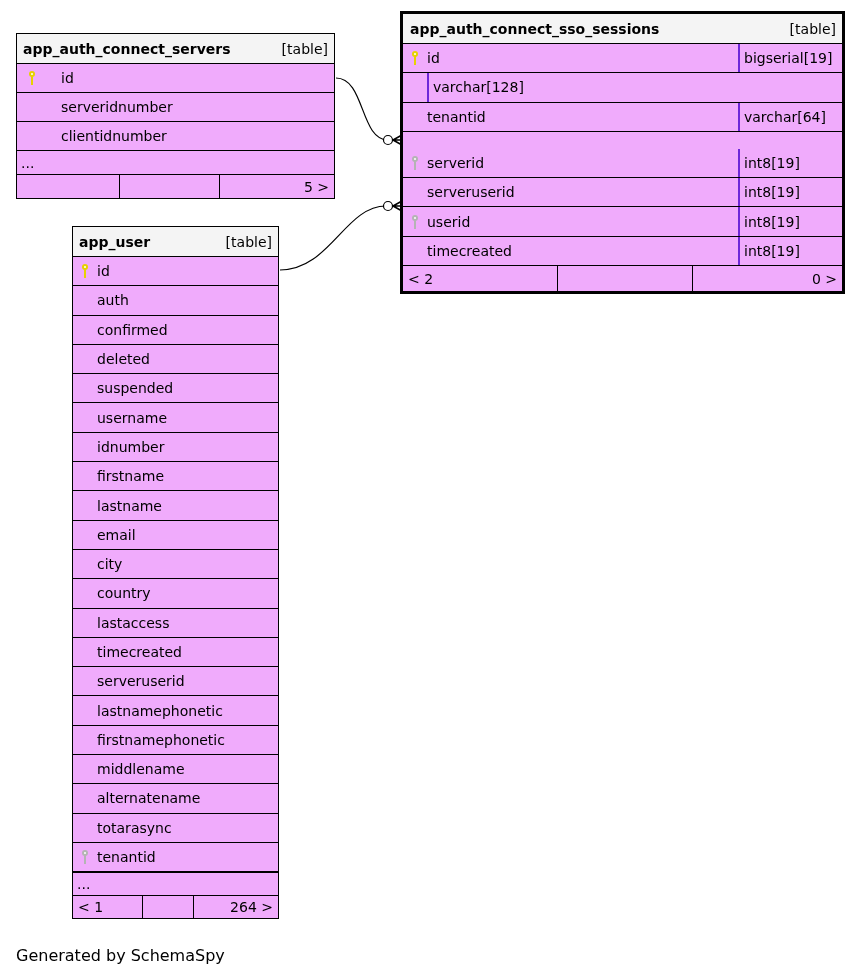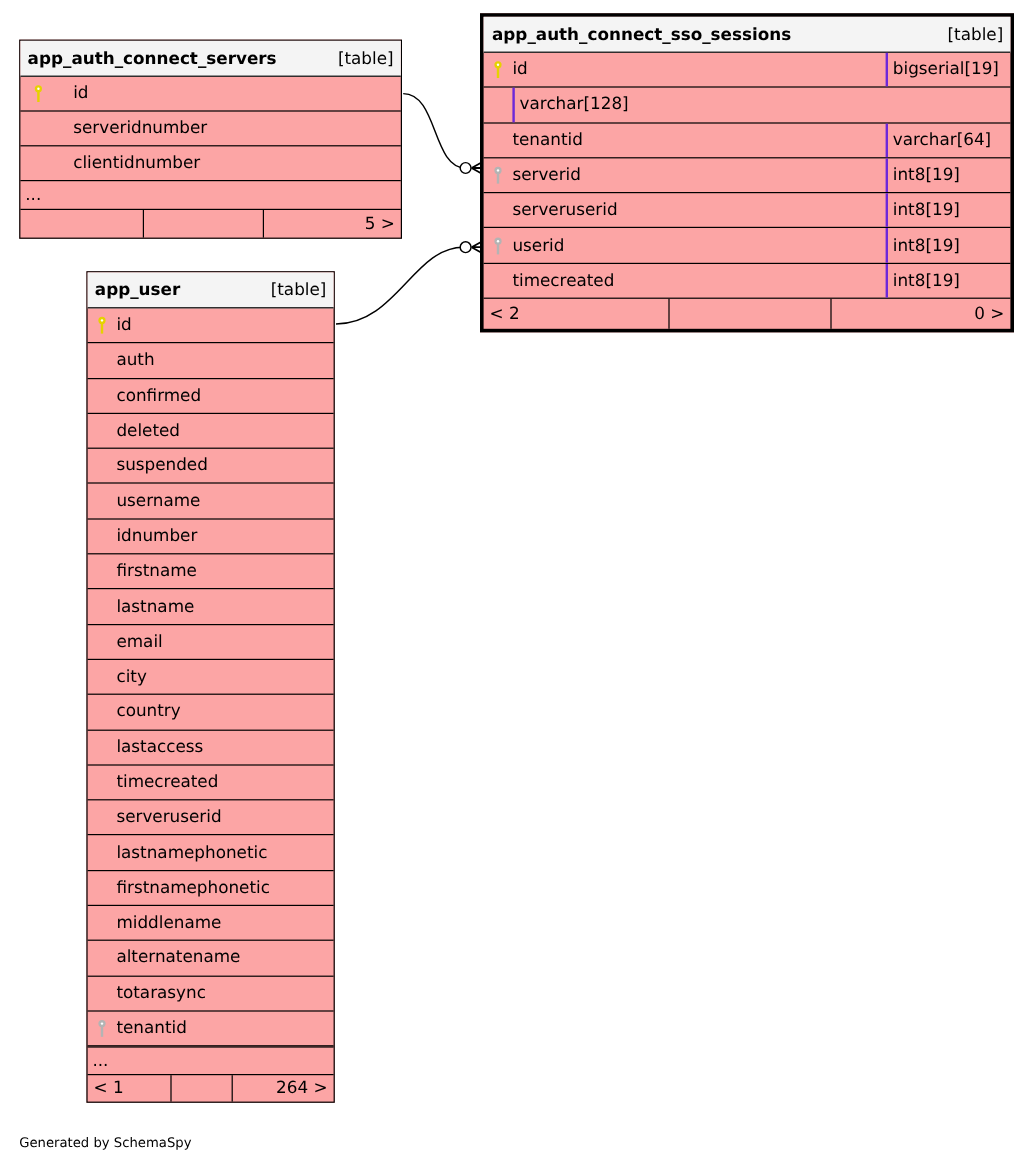--- a/index.html
+++ b/index.html
@@ -1,33 +1,33 @@
 <!DOCTYPE html>
 <html><head>
 <meta charset="utf-8">
 <style>
   html, body { margin: 0; padding: 0; background: #ffffff; }
   body { width: 861px; height: 975px; position: relative; overflow: hidden;
          font-family: "DejaVu Sans", sans-serif; font-size: 14px; color: #000; }
-  .tbl { position: absolute; background: #fca5a5; border: 1px solid #000; box-sizing: border-box; }
+  .tbl { position: absolute; background: #f0abfc; border: 1px solid #000; box-sizing: border-box; }
   .tbl.focus { border: 3px solid #000; }
   .hdr { display: flex; justify-content: space-between; align-items: center;
          background: #f4f4f4; border-bottom: 1px solid #000; padding: 0 6px; box-sizing: border-box; }
   .hdr .name { font-weight: bold; font-size: 14px; }
   .hdr .kind { font-size: 14px; }
   .row { display: flex; align-items: center; border-bottom: 1px solid #000; box-sizing: border-box; position: relative; }
   .row .ic { width: 24px; display: flex; justify-content: center; align-items: center; flex: none; }
   .row .col { flex: 1; white-space: nowrap; }
   .row .type { border-left: 2px solid #6d28d9; height: 100%; display: flex; align-items: center; padding-left: 4px; box-sizing: border-box; flex: none; }
   .ellipsis { border-bottom: 1px solid #000; padding-left: 4px; box-sizing: border-box; display: flex; align-items: center; line-height: 1; }
   .foot { display: flex; box-sizing: border-box; }
   .foot > div { display: flex; align-items: center; box-sizing: border-box; padding: 0 5px; }
   .foot > div + div { border-left: 1px solid #000; }
   .key { width: 8px; height: 16px; }
-  #generated { position: absolute; left: 16px; top: 946px; font-size: 11px; }
+  #generated { position: absolute; left: 16px; top: 946px; font-size: 16px; }
   svg.edges { position: absolute; left: 0; top: 0; width: 861px; height: 975px; pointer-events: none; }
 </style>
 </head>
 <body>
 
 <svg class="edges">
   <path d="M336,78 C365,78 360,140 388,140" fill="none" stroke="#000" stroke-width="1.2"></path>
   <circle cx="388" cy="140" r="4.5" fill="#fff" stroke="#000" stroke-width="1.2"></circle>
   <path d="M393,140 L402,135 M393,140 L402,145 M393,140 L402,140" stroke="#000" stroke-width="1.5" fill="none"></path>
 
@@ -86,21 +86,21 @@
       </div>
       <div class="row" style="height: 29.3px;">
         <span class="ic"></span>
         <span class="type" style="width: 104px;">varchar[128]</span>
       </div>
       <div class="row" style="height: 29.3px;">
         <span class="ic"></span>
         <span class="col">tenantid</span>
         <span class="type" style="width: 104px; margin-left: 17px;">varchar[64]</span>
       </div>
-      <div class="row" style="height: 29.3px;">
+      <div class="row" style="height: 29.3px; margin-top: 17px;">
         <span class="ic">
           <svg class="key" viewBox="0 0 8 16">
             <circle cx="4" cy="4" r="3" fill="#b4b4b4"></circle>
             <rect x="3" y="6" width="2" height="9" fill="#b4b4b4"></rect>
             <circle cx="4" cy="4" r="1" fill="#fff"></circle>
           </svg>
         </span>
         <span class="col">serverid</span>
         <span class="type" style="width: 104px;">int8[19]</span>
       </div>

